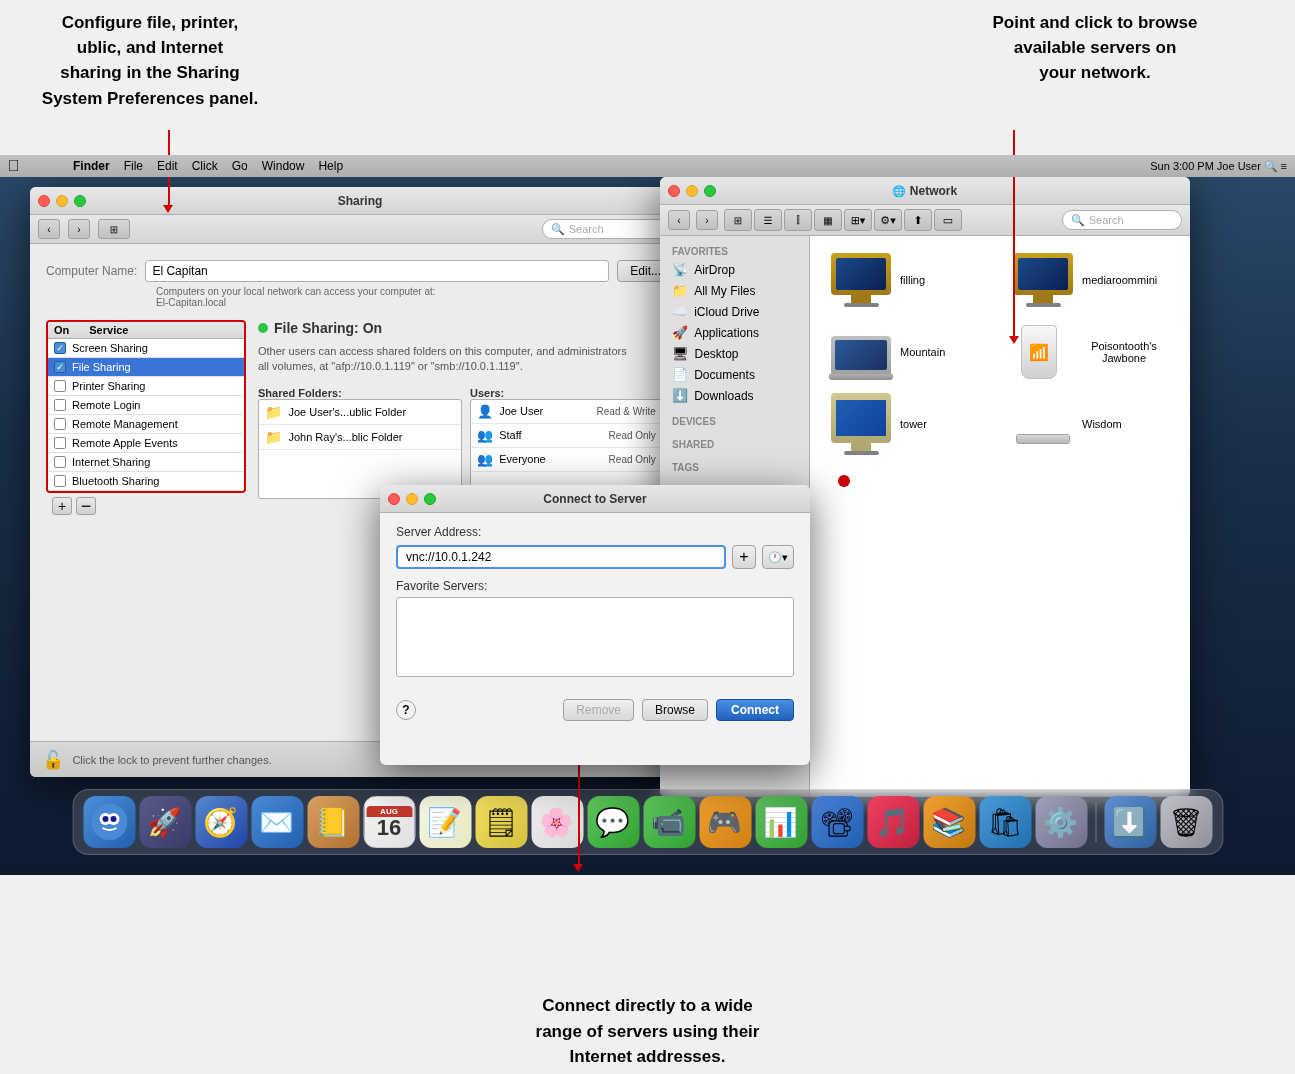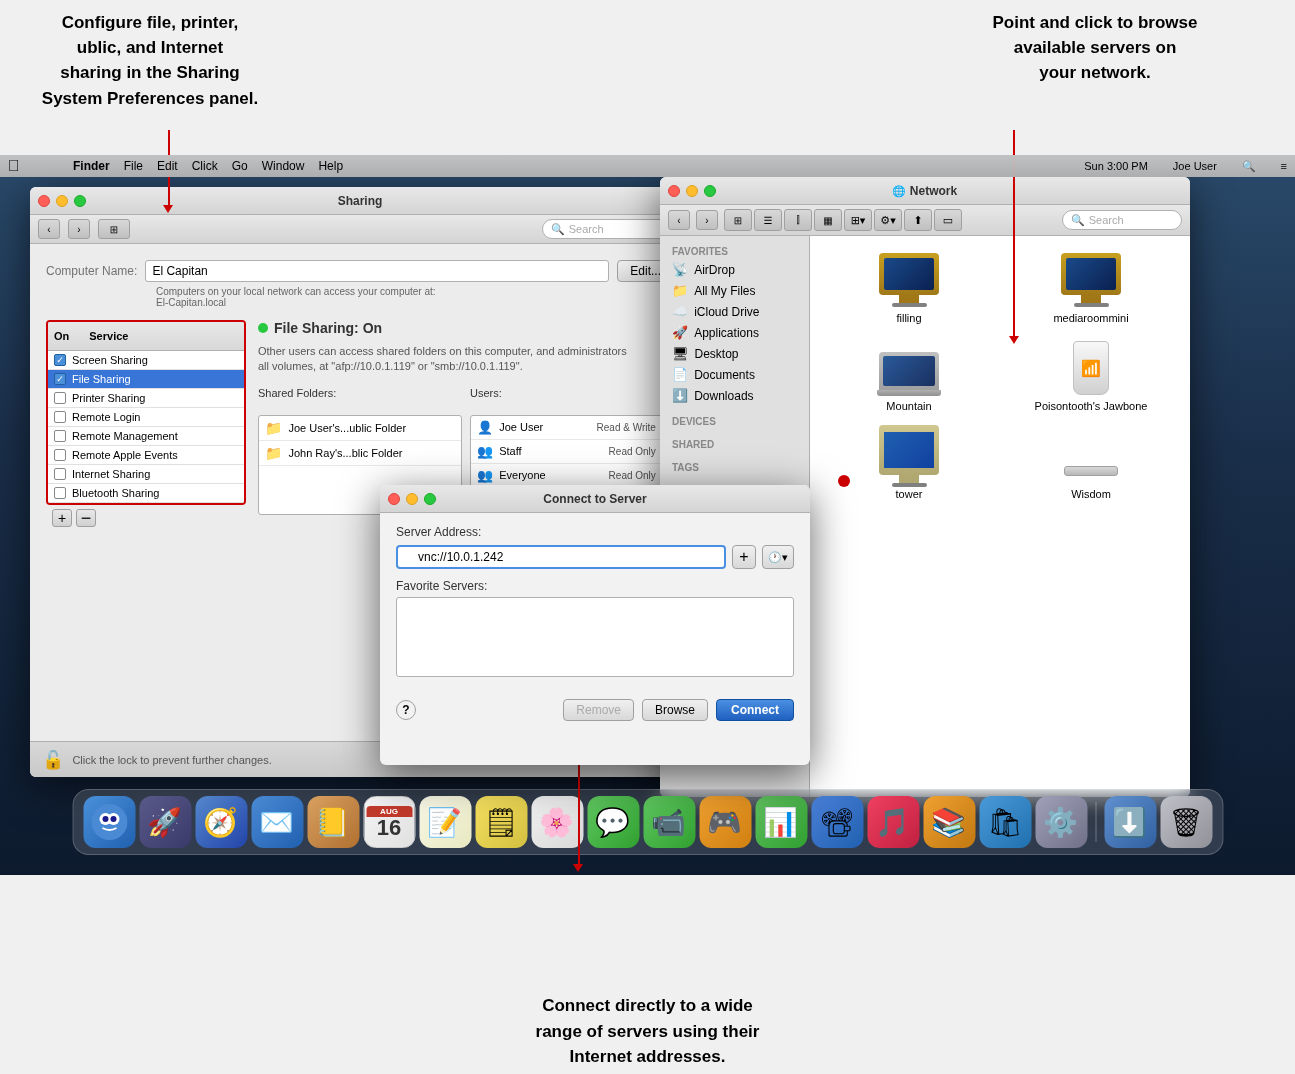--- a/index.html
+++ b/index.html
@@ -77,21 +77,21 @@
       display: flex;
       gap: 14px;
       font-size: 12px;
       padding-left: 37px;
     }
     .menubar-right {
       position: absolute;
       right: 8px;
       display: flex;
       align-items: center;
-      gap: 25px;
+      gap: 3px;
       font-size: 11px;
     }
 
     
     .mac-window {
       position: absolute;
       background: #ececec;
       border-radius: 6px;
       box-shadow: 0 10px 40px rgba(0,0,0,0.6);
       overflow: hidden;
@@ -231,21 +231,21 @@
       width: 200px;
       border: 2px solid #cc0000;
       border-radius: 4px;
       background: white;
       overflow: hidden;
     }
     .services-header {
       display: flex;
       background: linear-gradient(180deg, #e8e8e8 0%, #d8d8d8 100%);
       border-bottom: 1px solid #b0b0b0;
-      padding: 8px 6px;
+      padding: 2px 6px;
       font-size: 11px;
       font-weight: 600;
       gap: 20px;
     }
     .service-row {
       display: flex;
       align-items: center;
       padding: 3px 6px;
       font-size: 11px;
       gap: 6px;
@@ -333,23 +333,23 @@
 
     .folders-users-area {
       display: flex;
       gap: 8px;
     }
     .folders-col, .users-col {
       flex: 1;
     }
     .col-header {
       font-size: 11px;
-      font-weight: 400;
+      font-weight: 700;
       color: #333;
-      margin-bottom: 16px;
+      margin-bottom: 0;
     }
     .folders-list, .users-list {
       background: white;
       border: 1px solid #b0b0b0;
       border-radius: 3px;
       height: 100px;
       overflow: hidden;
     }
     .folder-item {
       display: flex;
@@ -493,21 +493,20 @@
       background: white;
       display: grid;
       grid-template-columns: 1fr 1fr;
       gap: 16px;
       padding: 16px;
       overflow-y: auto;
       align-content: start;
     }
     .network-item {
       display: flex;
-      flex-direction: column;
       align-items: center;
       gap: 4px;
       cursor: pointer;
     }
     .network-item-icon {
       width: 70px;
       height: 56px;
       display: flex;
       align-items: center;
       justify-content: center;
@@ -603,21 +602,21 @@
       display: flex;
       align-items: center;
       gap: 6px;
       margin-bottom: 10px;
     }
     .server-address-input {
       flex: 1;
       height: 24px;
       border: 2px solid #4a90e2;
       border-radius: 4px;
-      padding: 0 20px;
+      padding: 0 8px;
       font-size: 12px;
       background: white;
     }
     .add-server-btn {
       width: 24px;
       height: 24px;
       background: linear-gradient(180deg, #f0f0f0 0%, #d8d8d8 100%);
       border: 1px solid #a0a0a0;
       border-radius: 4px;
       display: flex;

